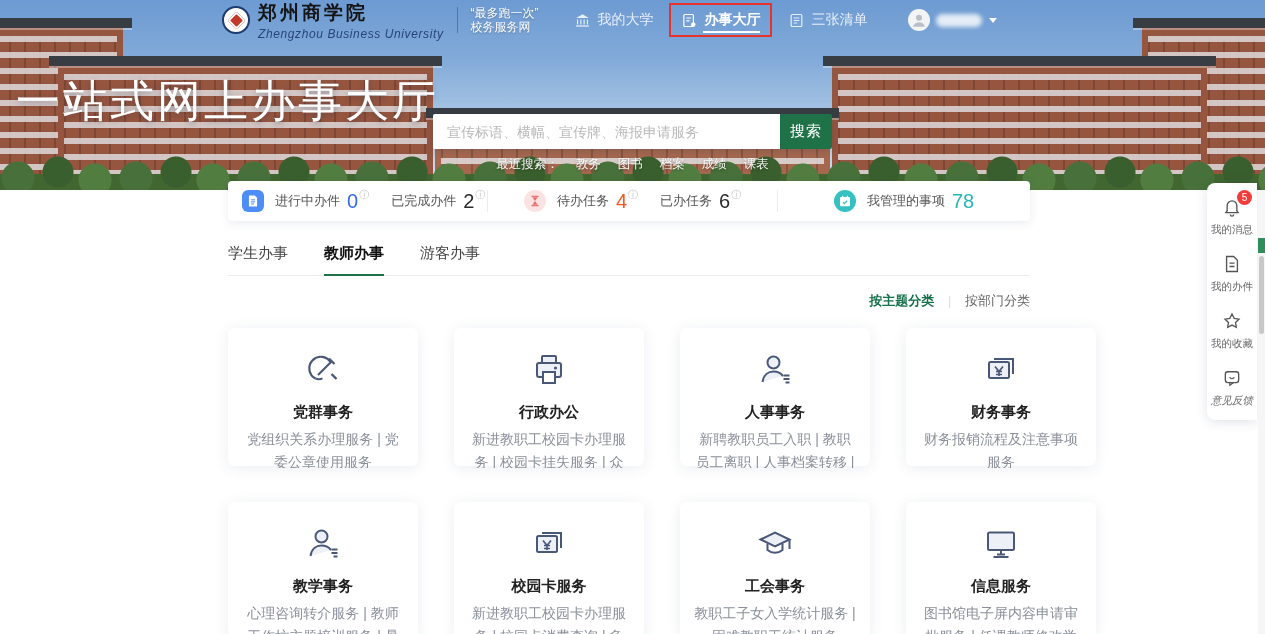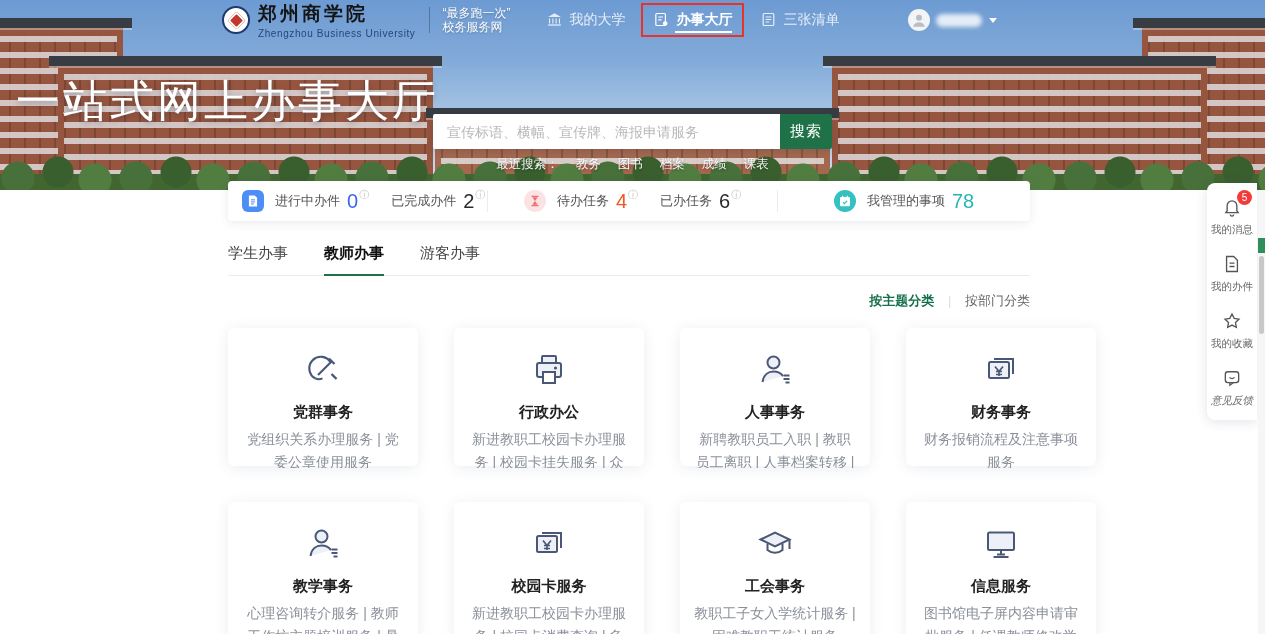--- a/index.html
+++ b/index.html
@@ -32,25 +32,25 @@
   
   .navbar { position:absolute; left:0; top:0; width:100%; height:40px; display:flex; align-items:center;
             padding-left:222px; z-index:6; }
   .logo { display:flex; align-items:center; cursor:pointer; }
   .logo-emblem { width:28px; height:28px; border-radius:50%; background:#fff; border:2px solid #1e3a6e;
                  display:flex; align-items:center; justify-content:center; }
   .logo-emblem i { display:block; width:13px; height:13px; background:#c0392b; border-radius:3px; transform:rotate(45deg);
                    box-shadow:inset 0 0 0 2px #fff; }
   .logo-text { margin-left:8px; }
   .logo-cn { font-size:19px; font-weight:bold; color:#151515; letter-spacing:3px; font-family:"Liberation Serif","DejaVu Serif",serif; }
-  .logo-en { font-size:10px; color:#27457c; letter-spacing:.6px; margin-top:1px; }
+  .logo-en { font-size:12px; color:#27457c; letter-spacing:.6px; margin-top:1px;font-style:italic; }
   .nav-divider { width:1px; height:26px; background:rgba(40,55,80,.4); margin:0 12px 0 14px; }
   .slogan { color:#fff; font-size:12px; line-height:14px; text-shadow:0 1px 2px rgba(0,0,0,.25); }
   .nav-items { display:flex; align-items:center; margin-left:26px; }
-  .nav-item { position:relative; display:flex; align-items:flex-start; gap:6px; color:rgba(255,255,255,.82);
+  .nav-item { position:relative; display:flex; align-items:center; gap:6px; color:rgba(255,255,255,.82);
               font-size:14px; padding:6px 10px; margin-right:8px; cursor:pointer; white-space:nowrap; }
   .nav-item .nico { width:17px; height:17px; display:inline-flex; }
   .nav-item .nico svg { width:100%; height:100%; color:rgba(255,255,255,.82); }
   .nav-item.active { color:#fff; font-weight:bold; }
   .nav-item.active .nico svg { color:#fff; }
   .nav-item.active::after { content:""; position:absolute; left:32px; right:10px; bottom:2px; height:2px; background:#fff; }
   .nav-item.annotated { outline:2px solid #e8332a; }
   .nav-user { display:flex; align-items:center; margin-left:auto; margin-right:268px; cursor:pointer; }
   .avatar { width:22px; height:22px; border-radius:50%; background:#f2f4f6; overflow:hidden;
             display:flex; align-items:center; justify-content:center; }

